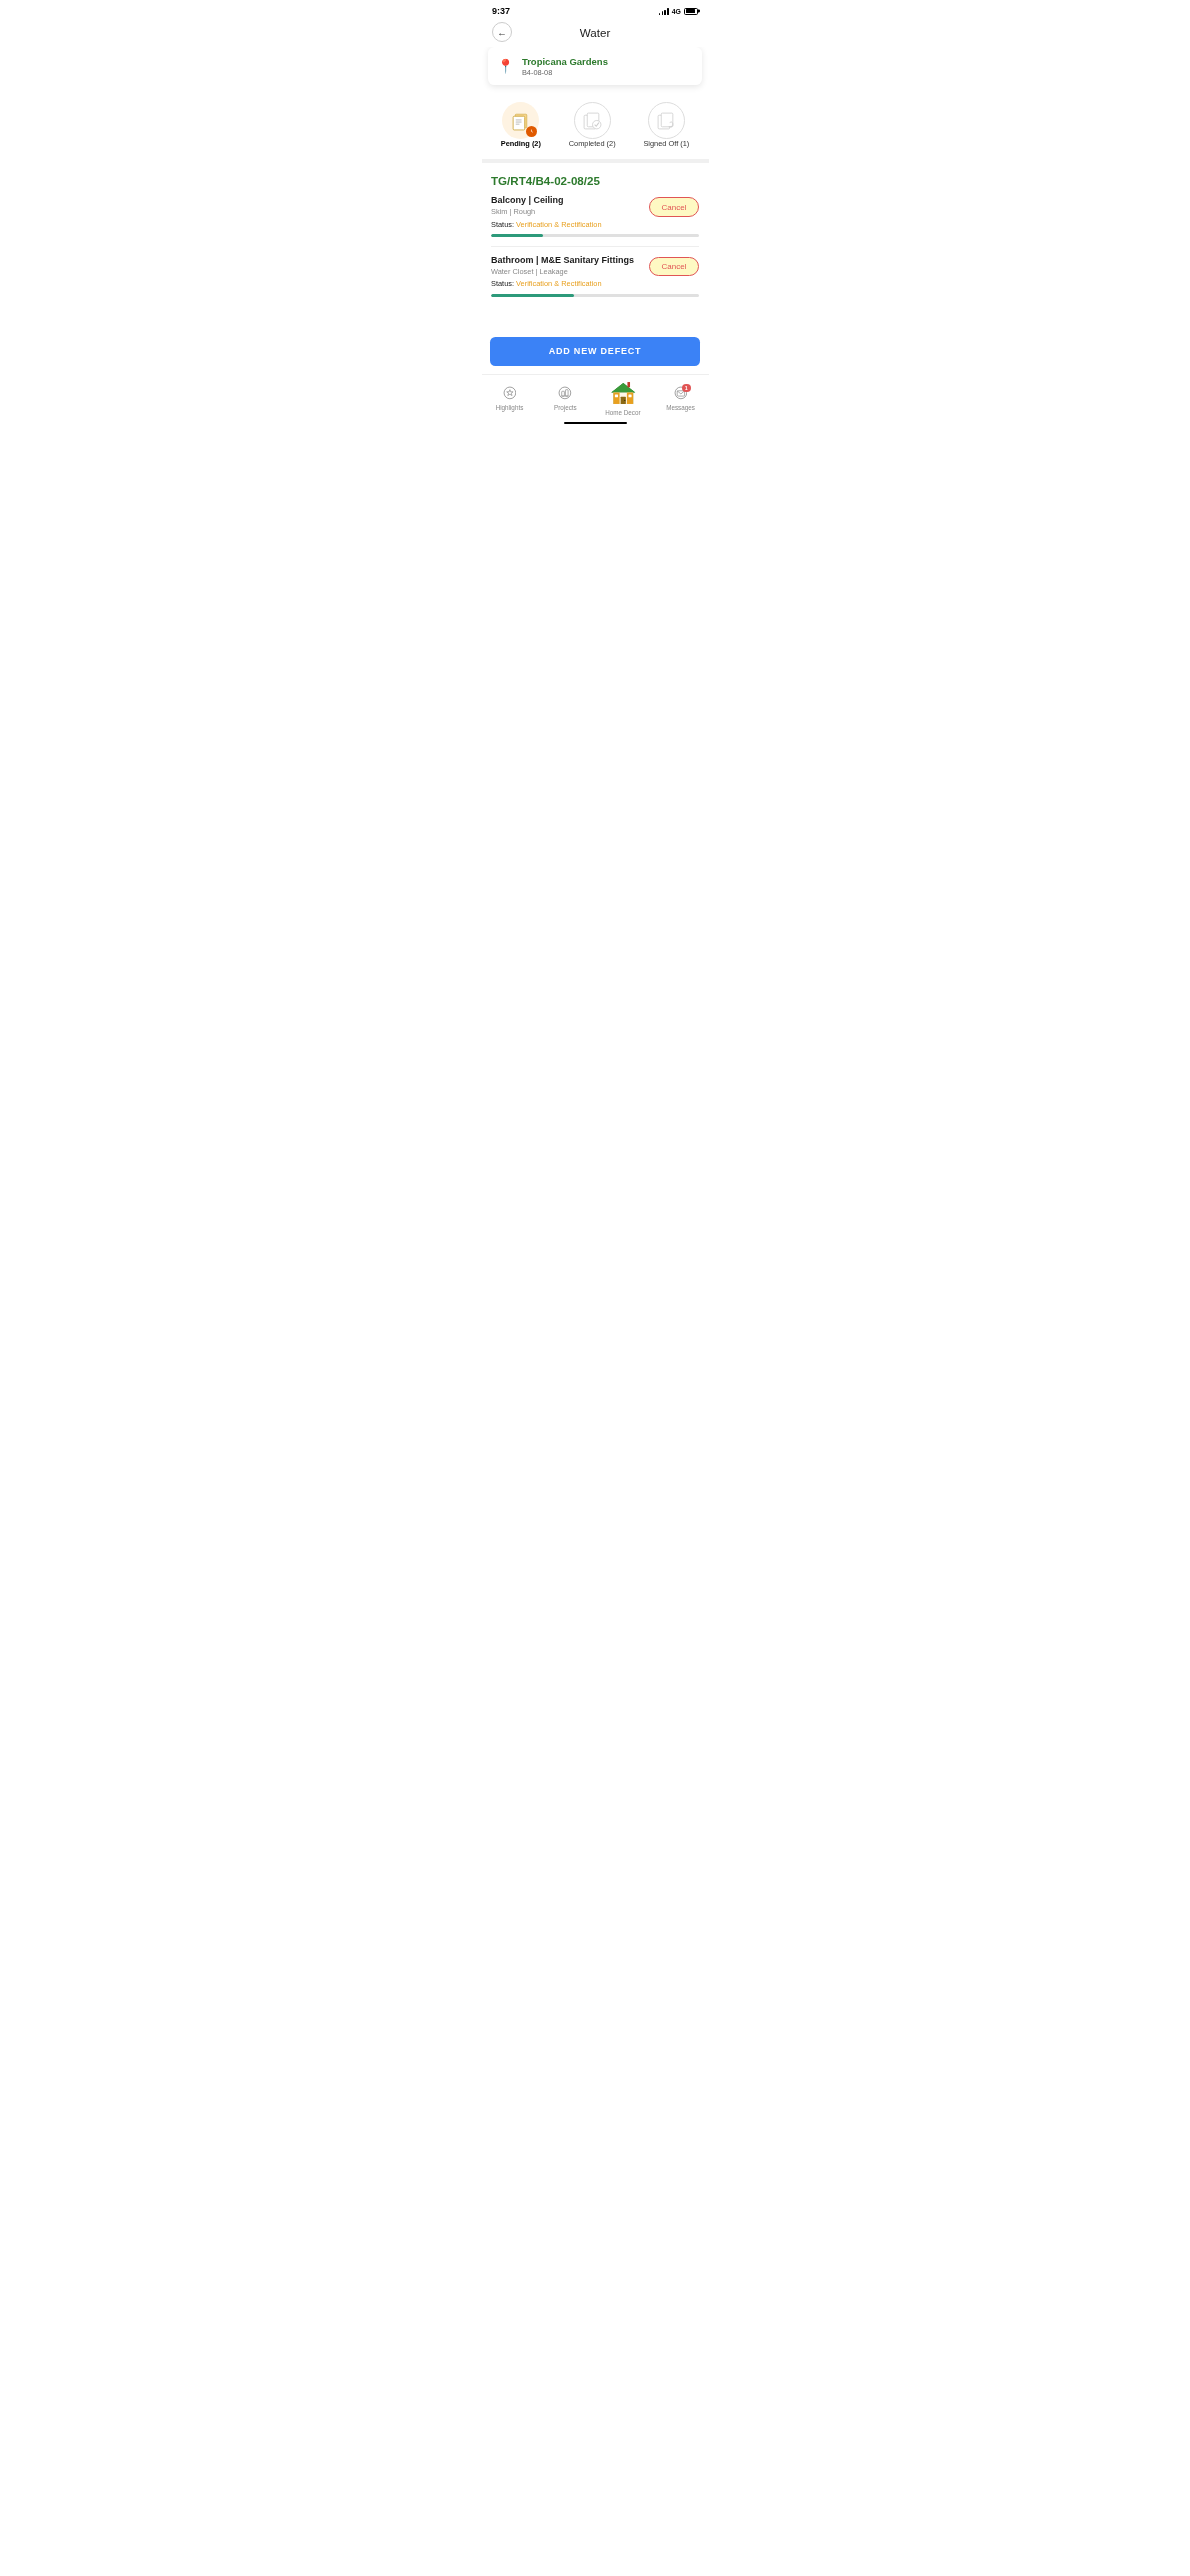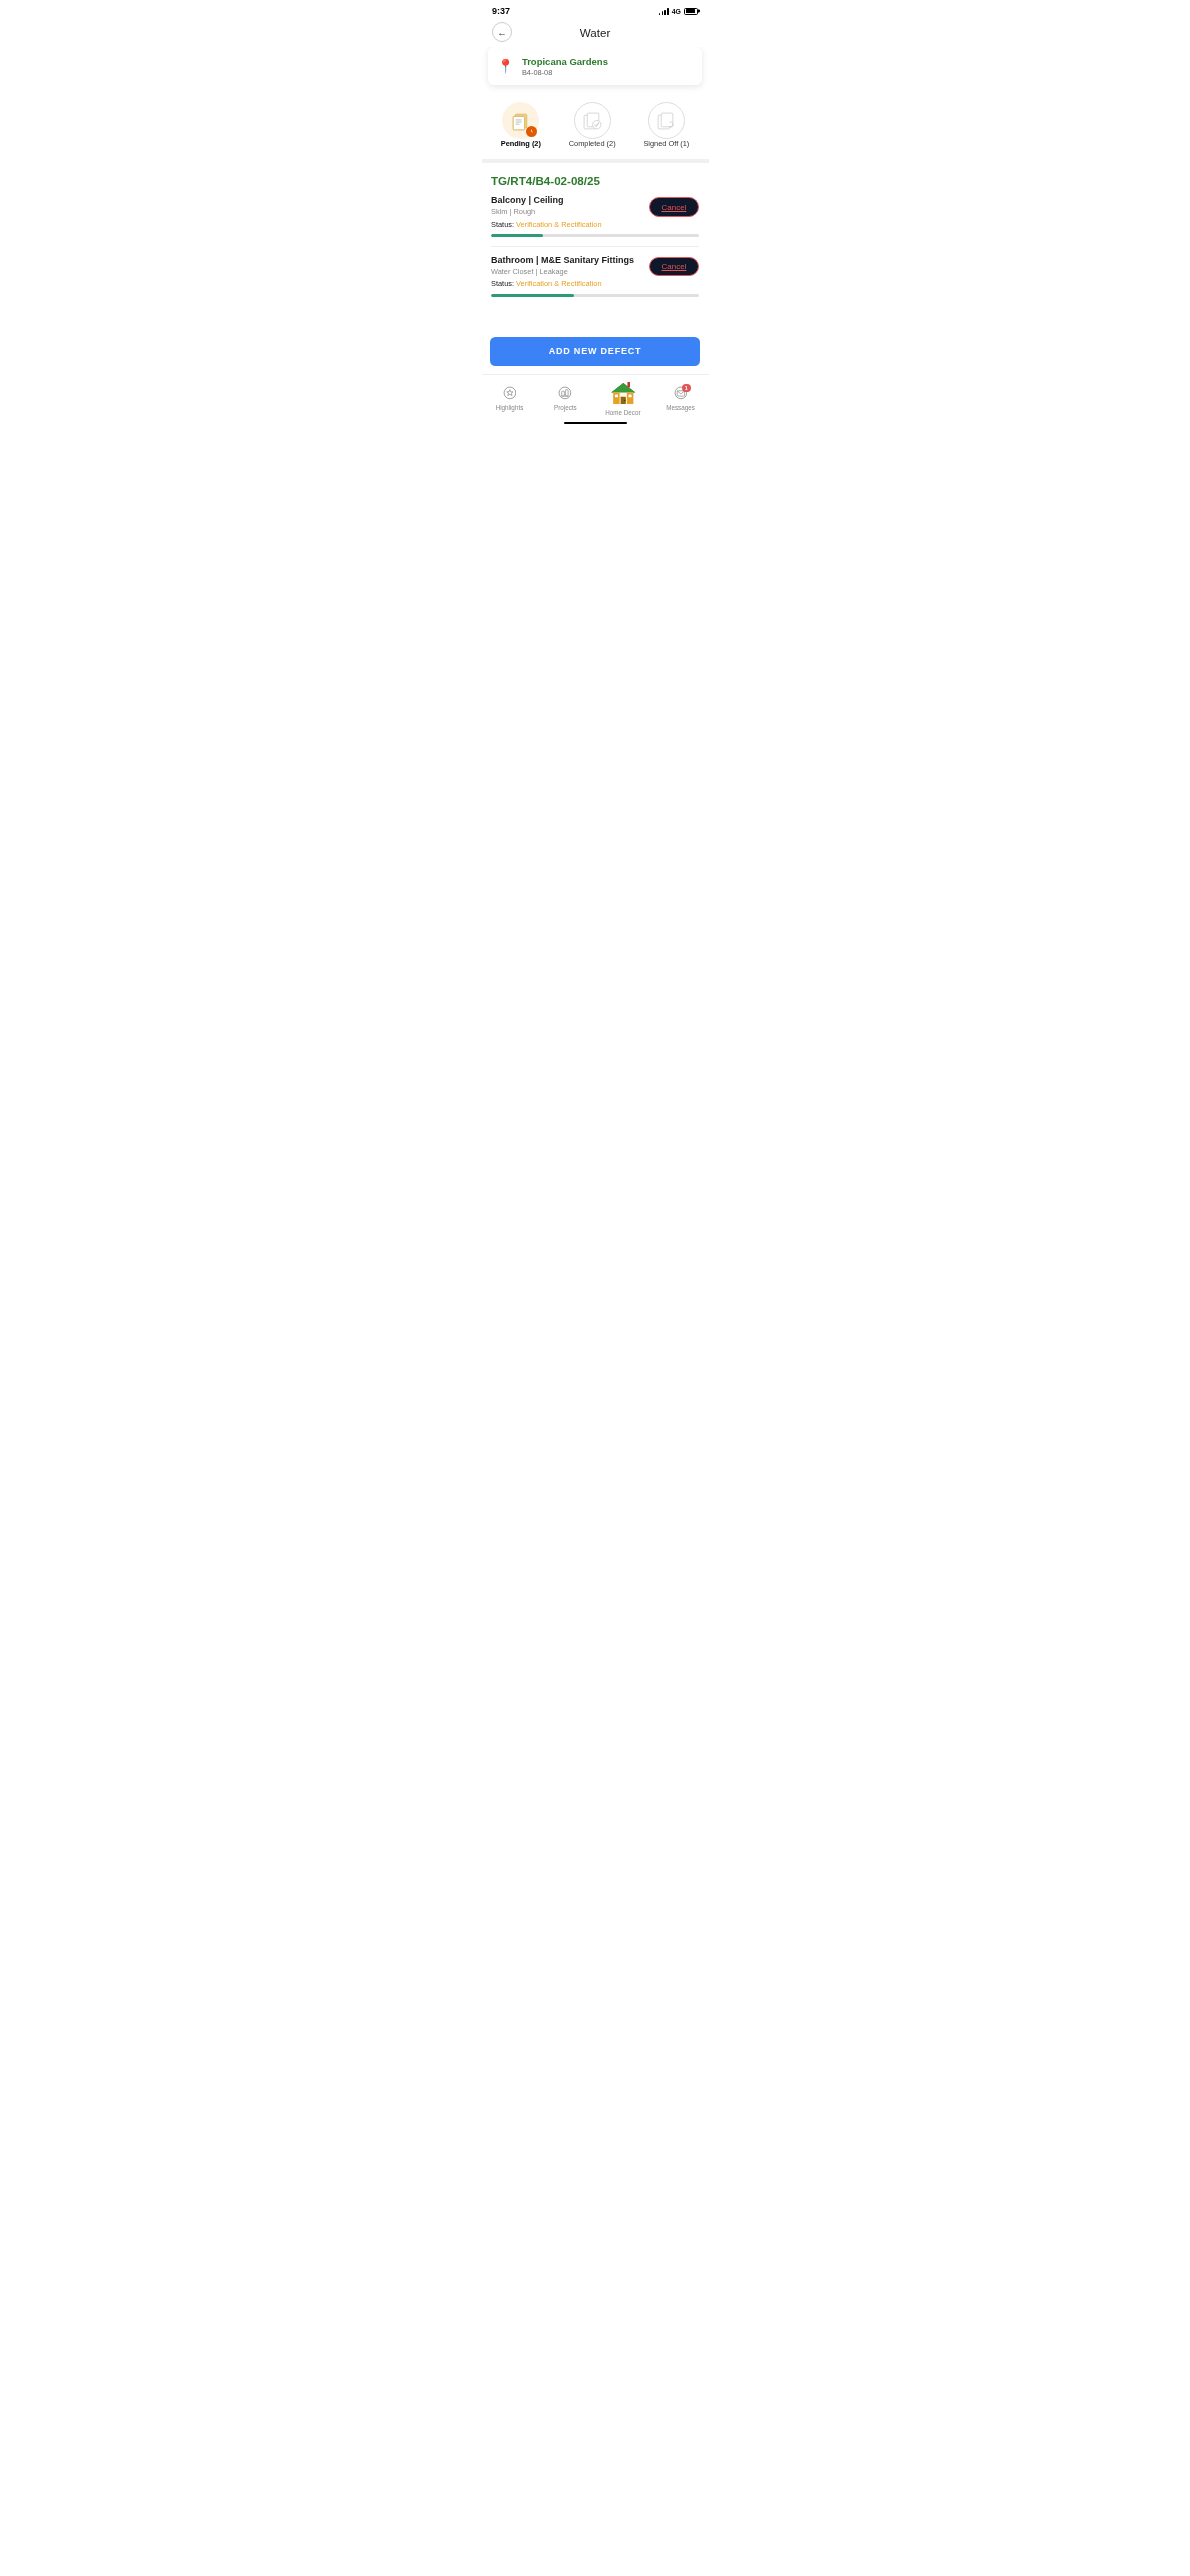--- a/index.html
+++ b/index.html
@@ -245,26 +245,25 @@
     .defect-status span {
       color: #e8a020;
       font-weight: 500;
     }
     .cancel-btn {
       border: 0.8px solid #e05555;
       border-radius: 12.7px;
       padding: 4.2px 11.6px;
       color: #e05555;
       font-size: 8px;
-      background: #0f172a;
+      background: #fef9c3;
       cursor: pointer;
       white-space: nowrap;
       margin-left: 6.3px;
       margin-top: 2.1px;
-      text-decoration: underline;
     }
     .progress-bar-bg {
       height: 3.2px;
       background: #e0e0e0;
       border-radius: 1.6px;
       margin-top: 5.3px;
       overflow: hidden;
     }
     .progress-bar-fill {
       height: 100%;

